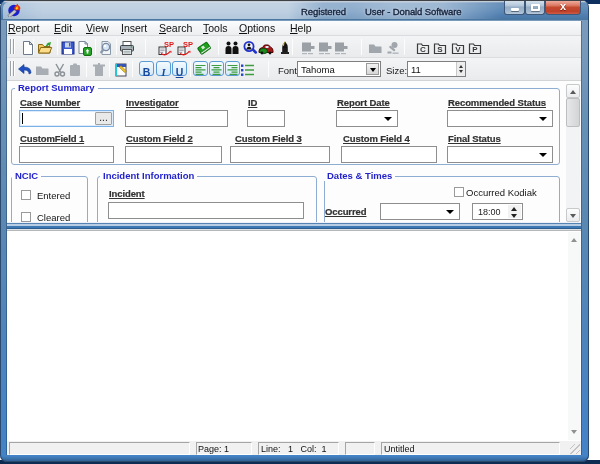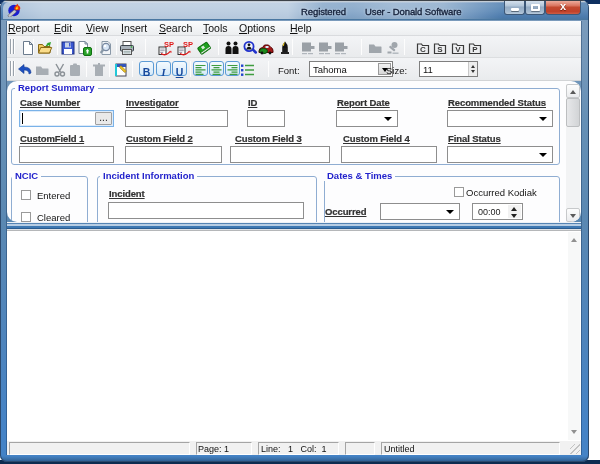--- a/index.html
+++ b/index.html
@@ -32,22 +32,22 @@
 .mi{position:absolute;top:1px;}
 .tb1{left:7px;top:36px;width:574px;height:22px;background:linear-gradient(180deg,#f3f4f6,#e9ebed);border-bottom:1px solid #dcdee0;}
 .tb2{left:7px;top:58px;width:574px;height:23px;background:linear-gradient(180deg,#f3f4f6,#e9ebed);border-bottom:1px solid #d2d4d6;}
 .grip{position:absolute;left:3px;top:3px;width:4px;height:15px;border-left:1px solid #9aa2ab;border-right:1px solid #9aa2ab;box-shadow:1px 0 0 #fff,inset 1px 0 0 #fff;}
 .tsep{position:absolute;top:3px;width:1px;height:16px;background:#b9bdc1;border-right:1px solid #fdfdfd;}
 .ic{position:absolute;width:16px;height:16px;top:4px;overflow:visible;}
 .ic2{position:absolute;width:16px;height:16px;top:4px;overflow:visible;}
 .fbtn{position:absolute;top:3px;width:15px;height:15px;border:1px solid #5b9bd5;border-radius:3px;background:linear-gradient(180deg,#f4fafe,#d5e9f9);text-align:center;}
 .fbl{font-size:10.5px;font-weight:bold;color:#17489c;line-height:13px;font-family:"Liberation Serif",serif;}
 .tlab{position:absolute;font-size:9.5px;color:#151515;top:7px;}
-.tcombo{position:absolute;top:3px;height:16px;background:#fff;border:1px solid #7f7f7f;margin-left:12px;}
-.form{left:7px;top:81px;width:574px;height:141px;background:#fdfdfe;overflow:hidden;border-radius:10px;}
+.tcombo{position:absolute;top:3px;height:16px;background:#fff;border:1px solid #7f7f7f;}
+.form{left:7px;top:81px;width:574px;height:141px;background:#fdfdfe;overflow:hidden;}
 .gbox{position:absolute;border:1px solid #8fadd2;border-radius:3px;}
 .glabel{position:absolute;font-size:9.5px;font-weight:bold;color:#2323cc;background:#fdfdfe;padding:0 3px;line-height:10px;}
 .flabel{position:absolute;font-size:9.5px;font-weight:bold;color:#323232;text-decoration:underline;white-space:nowrap;letter-spacing:-0.1px;-webkit-text-stroke:0.2px #323232;}
 .inp{position:absolute;background:#fff;border:1px solid #8e8e8e;height:17px;}
 .combo{position:absolute;background:#fff;border:1px solid #8e8e8e;height:17px;}
 .carrow{position:absolute;right:5px;top:6px;width:0;height:0;border-left:4px solid transparent;border-right:4px solid transparent;border-top:4px solid #000;}
 .chk{position:absolute;width:10px;height:10px;background:#fff;border:1px solid #9a9a9a;}
 .chklbl{position:absolute;font-size:9.5px;color:#141414;white-space:nowrap;}
 .fsb{position:absolute;left:559px;top:3px;width:14px;height:138px;background:#f2f3f4;}
 .sbbtn{position:absolute;left:0;width:14px;height:14px;background:linear-gradient(180deg,#fdfdfd,#ebecee);border:1px solid #c7c9cb;border-radius:2px;}
@@ -365,21 +365,21 @@
     <div class="chklbl" style="left:30px;top:131px">Cleared</div>
     <div class="flabel" style="left:102px;top:107px">Incident</div>
     <div class="inp" style="left:101px;top:121px;width:196px"></div>
     <div class="chk" style="left:447px;top:106px"></div>
     <div class="chklbl" style="left:459px;top:106px">Occurred Kodiak</div>
     <div class="flabel" style="left:318px;top:125px">Occurred</div>
     <div class="combo" style="left:373px;top:122px;width:80px">
         <div class="carrow"></div>
       </div>
     <div class="combo" style="left:465px;top:122px;width:51px">
-        <span style="position:absolute;left:5px;top:3px;font-size:9px;color:#222">00:00</span>
+        <span style="position:absolute;left:5px;top:3px;font-size:9px;color:#222">18:00</span>
       <div style="position:absolute;right:1px;top:1px;width:13px;height:13px;background:#f2f2f2;">
         <div style="position:absolute;left:3px;top:2px;width:0;height:0;border-left:3px solid transparent;border-right:3px solid transparent;border-bottom:4px solid #222"></div>
         <div style="position:absolute;left:3px;top:9px;width:0;height:0;border-left:3px solid transparent;border-right:3px solid transparent;border-top:4px solid #222"></div>
       </div>
     </div>
     <div class="fsb">
       <div class="sbbtn" style="top:0">
           <div class="tri-u"></div>
         </div>
       <div class="sbthumb"></div>

